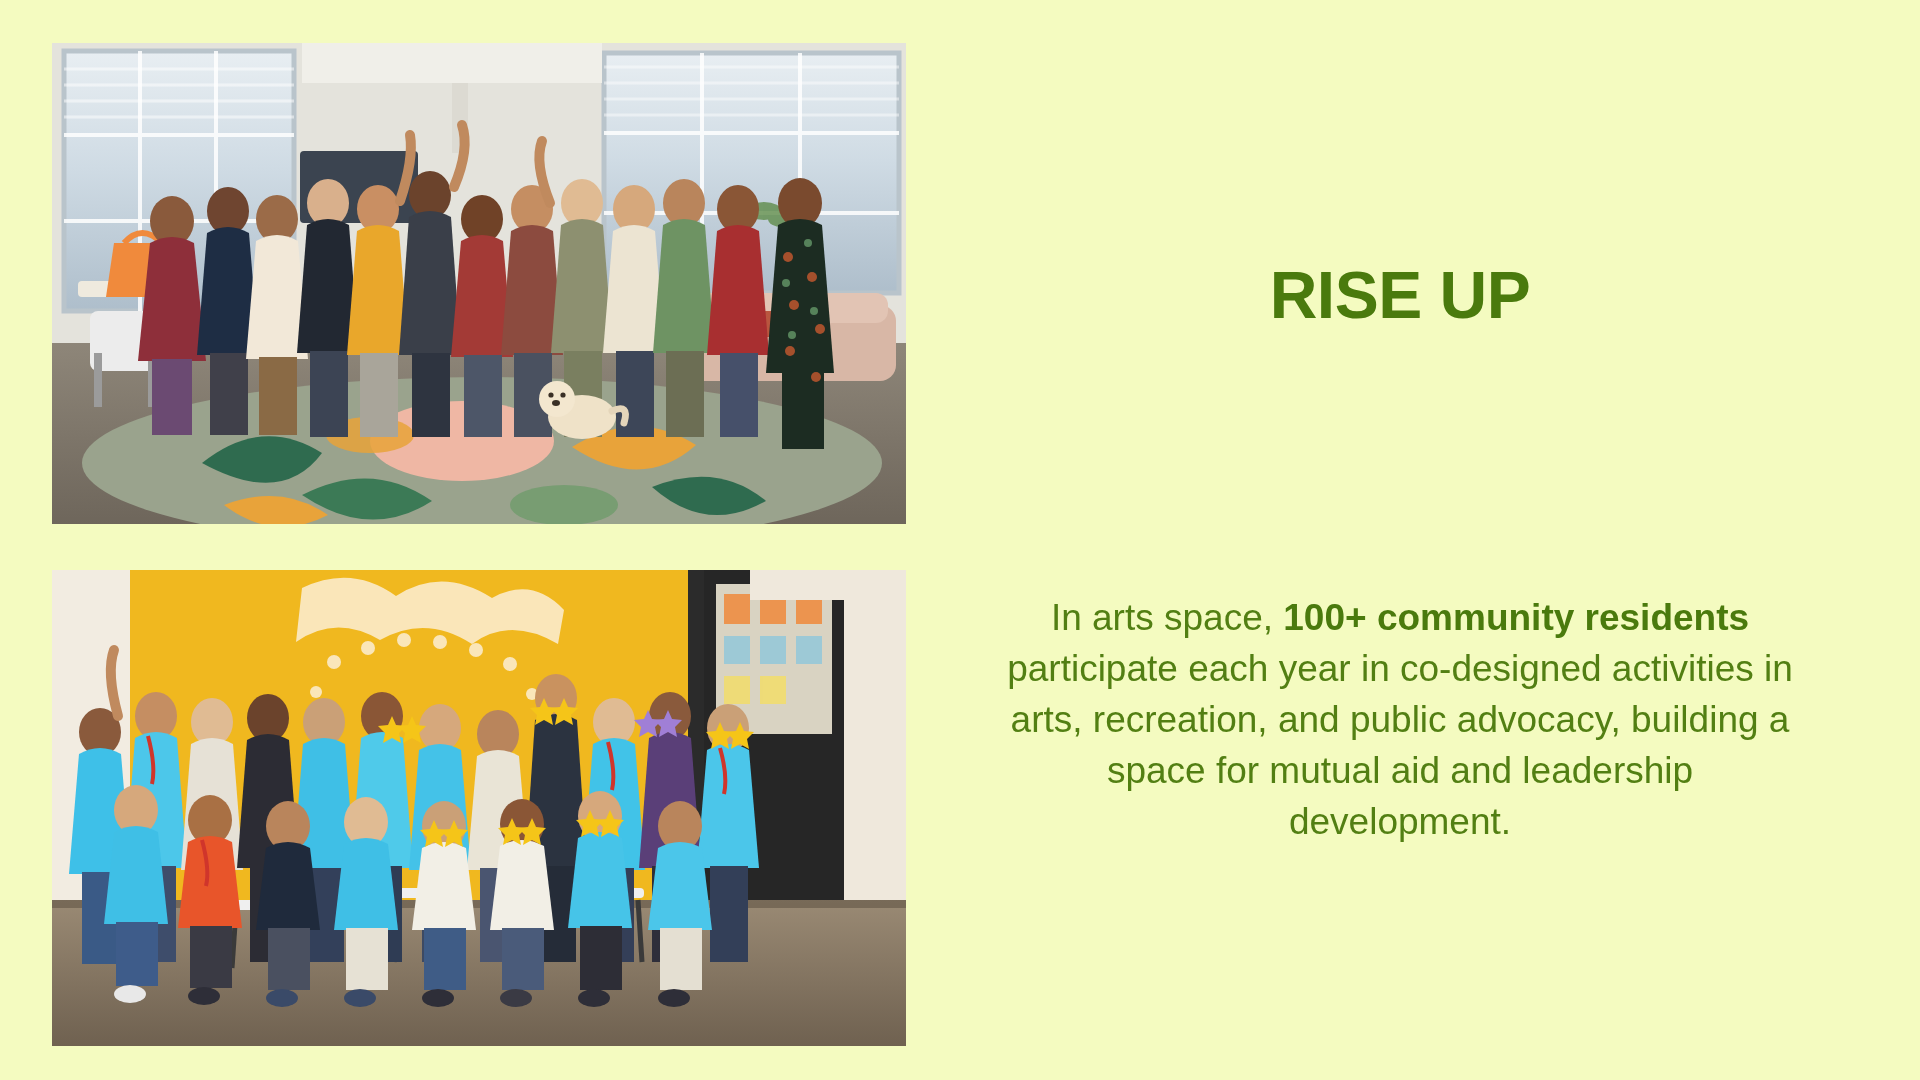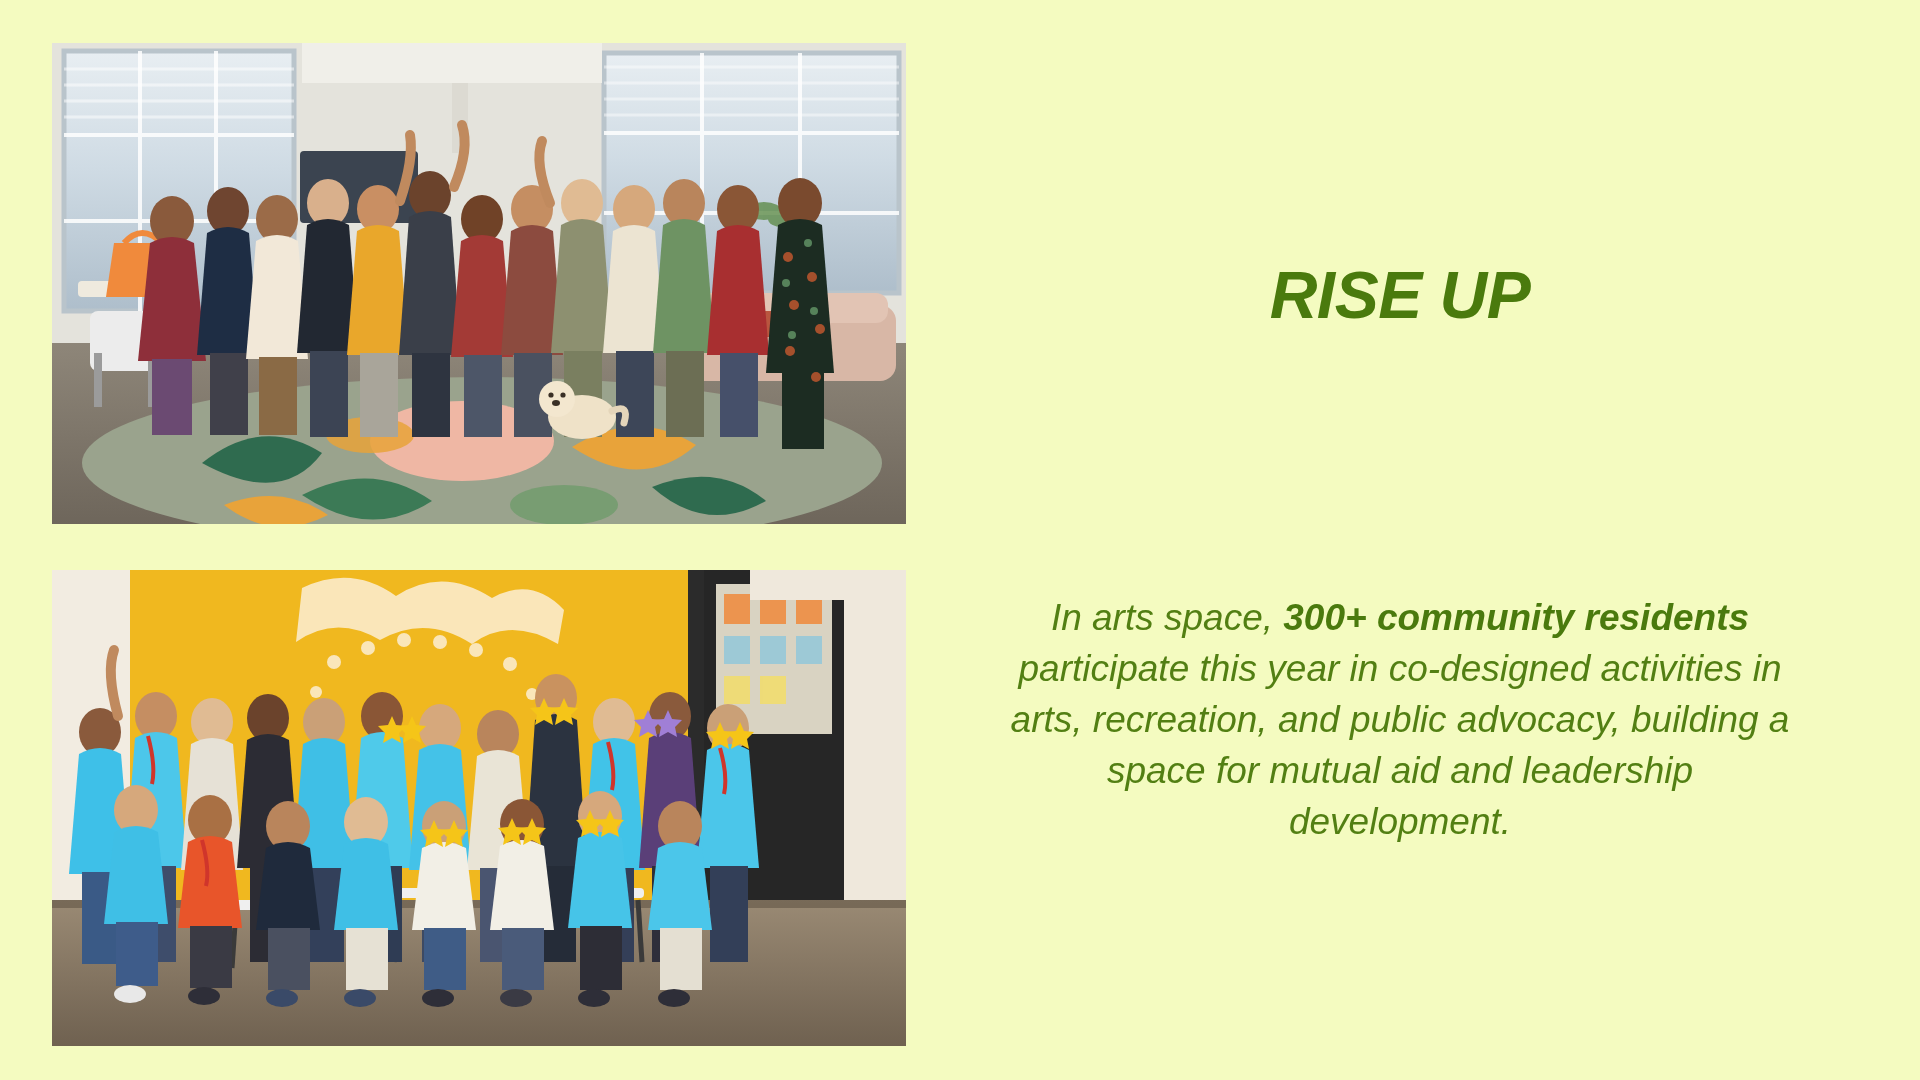--- a/index.html
+++ b/index.html
@@ -11,21 +11,20 @@
   }
   body {
     background: #f4fbc0;
     font-family: "Liberation Sans", sans-serif;
   }
   .slide {
     position: relative;
     width: 1920px;
     height: 1080px;
     background: #f4fbc0;
-    font-style: italic;
   }
 
   
   .photo-col {
     position: absolute;
     left: 52px;
     top: 43px;
     width: 854px;
     height: 1003px;
   }
@@ -487,15 +486,15 @@
         </g>
       </svg>
     </div>
   </div>
 
   <div class="text-col">
 
     <h1 class="title" style="color: rgb(74, 122, 13);">RISE UP</h1>
 
 
-    <p class="para para-2" style="color: rgb(82, 127, 19);"><span>In arts space, </span><b style="color: rgb(74, 122, 13);">300+ community residents</b><span> participate this year in co-designed activities in arts, recreation, and public advocacy, building a space for mutual aid and leadership development.</span></p>
+    <p class="para para-2" style="color: rgb(82, 127, 19);"><span>In arts space, </span><b style="color: rgb(74, 122, 13);">100+ community residents</b><span> participate each year in co-designed activities in arts, recreation, and public advocacy, building a space for mutual aid and leadership development.</span></p>
   </div>
 </div>
 
 </body></html>

